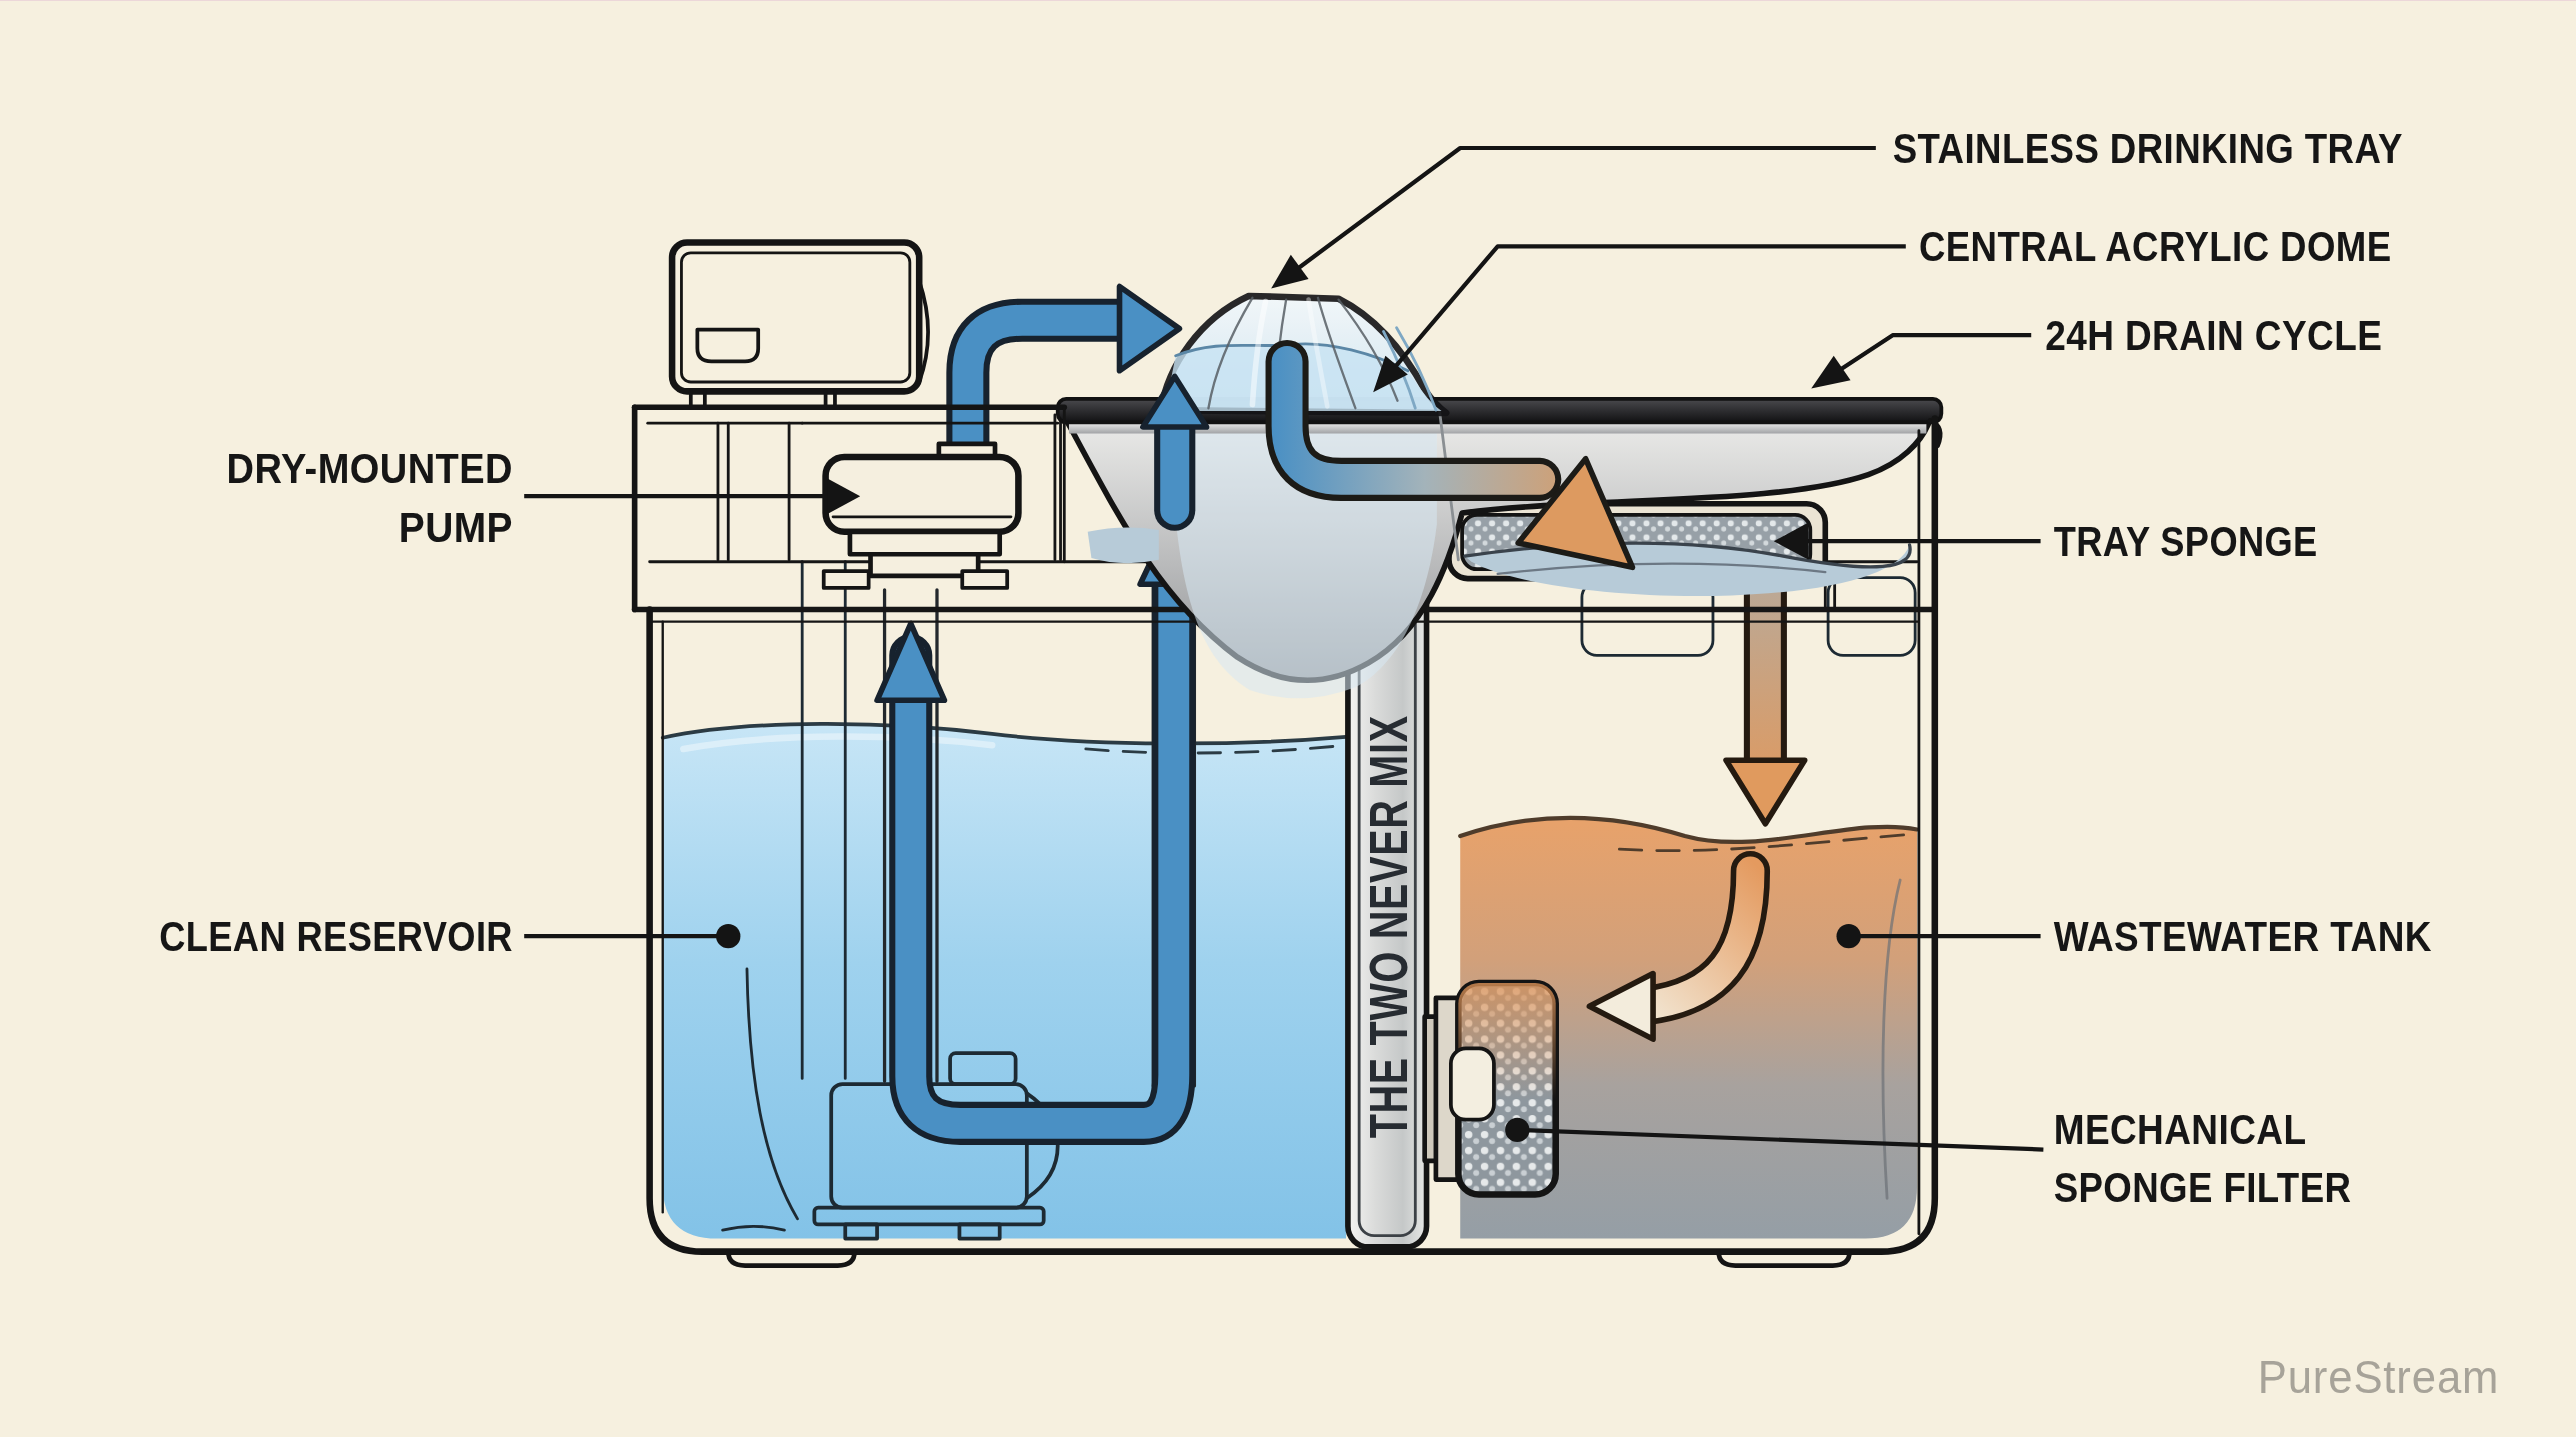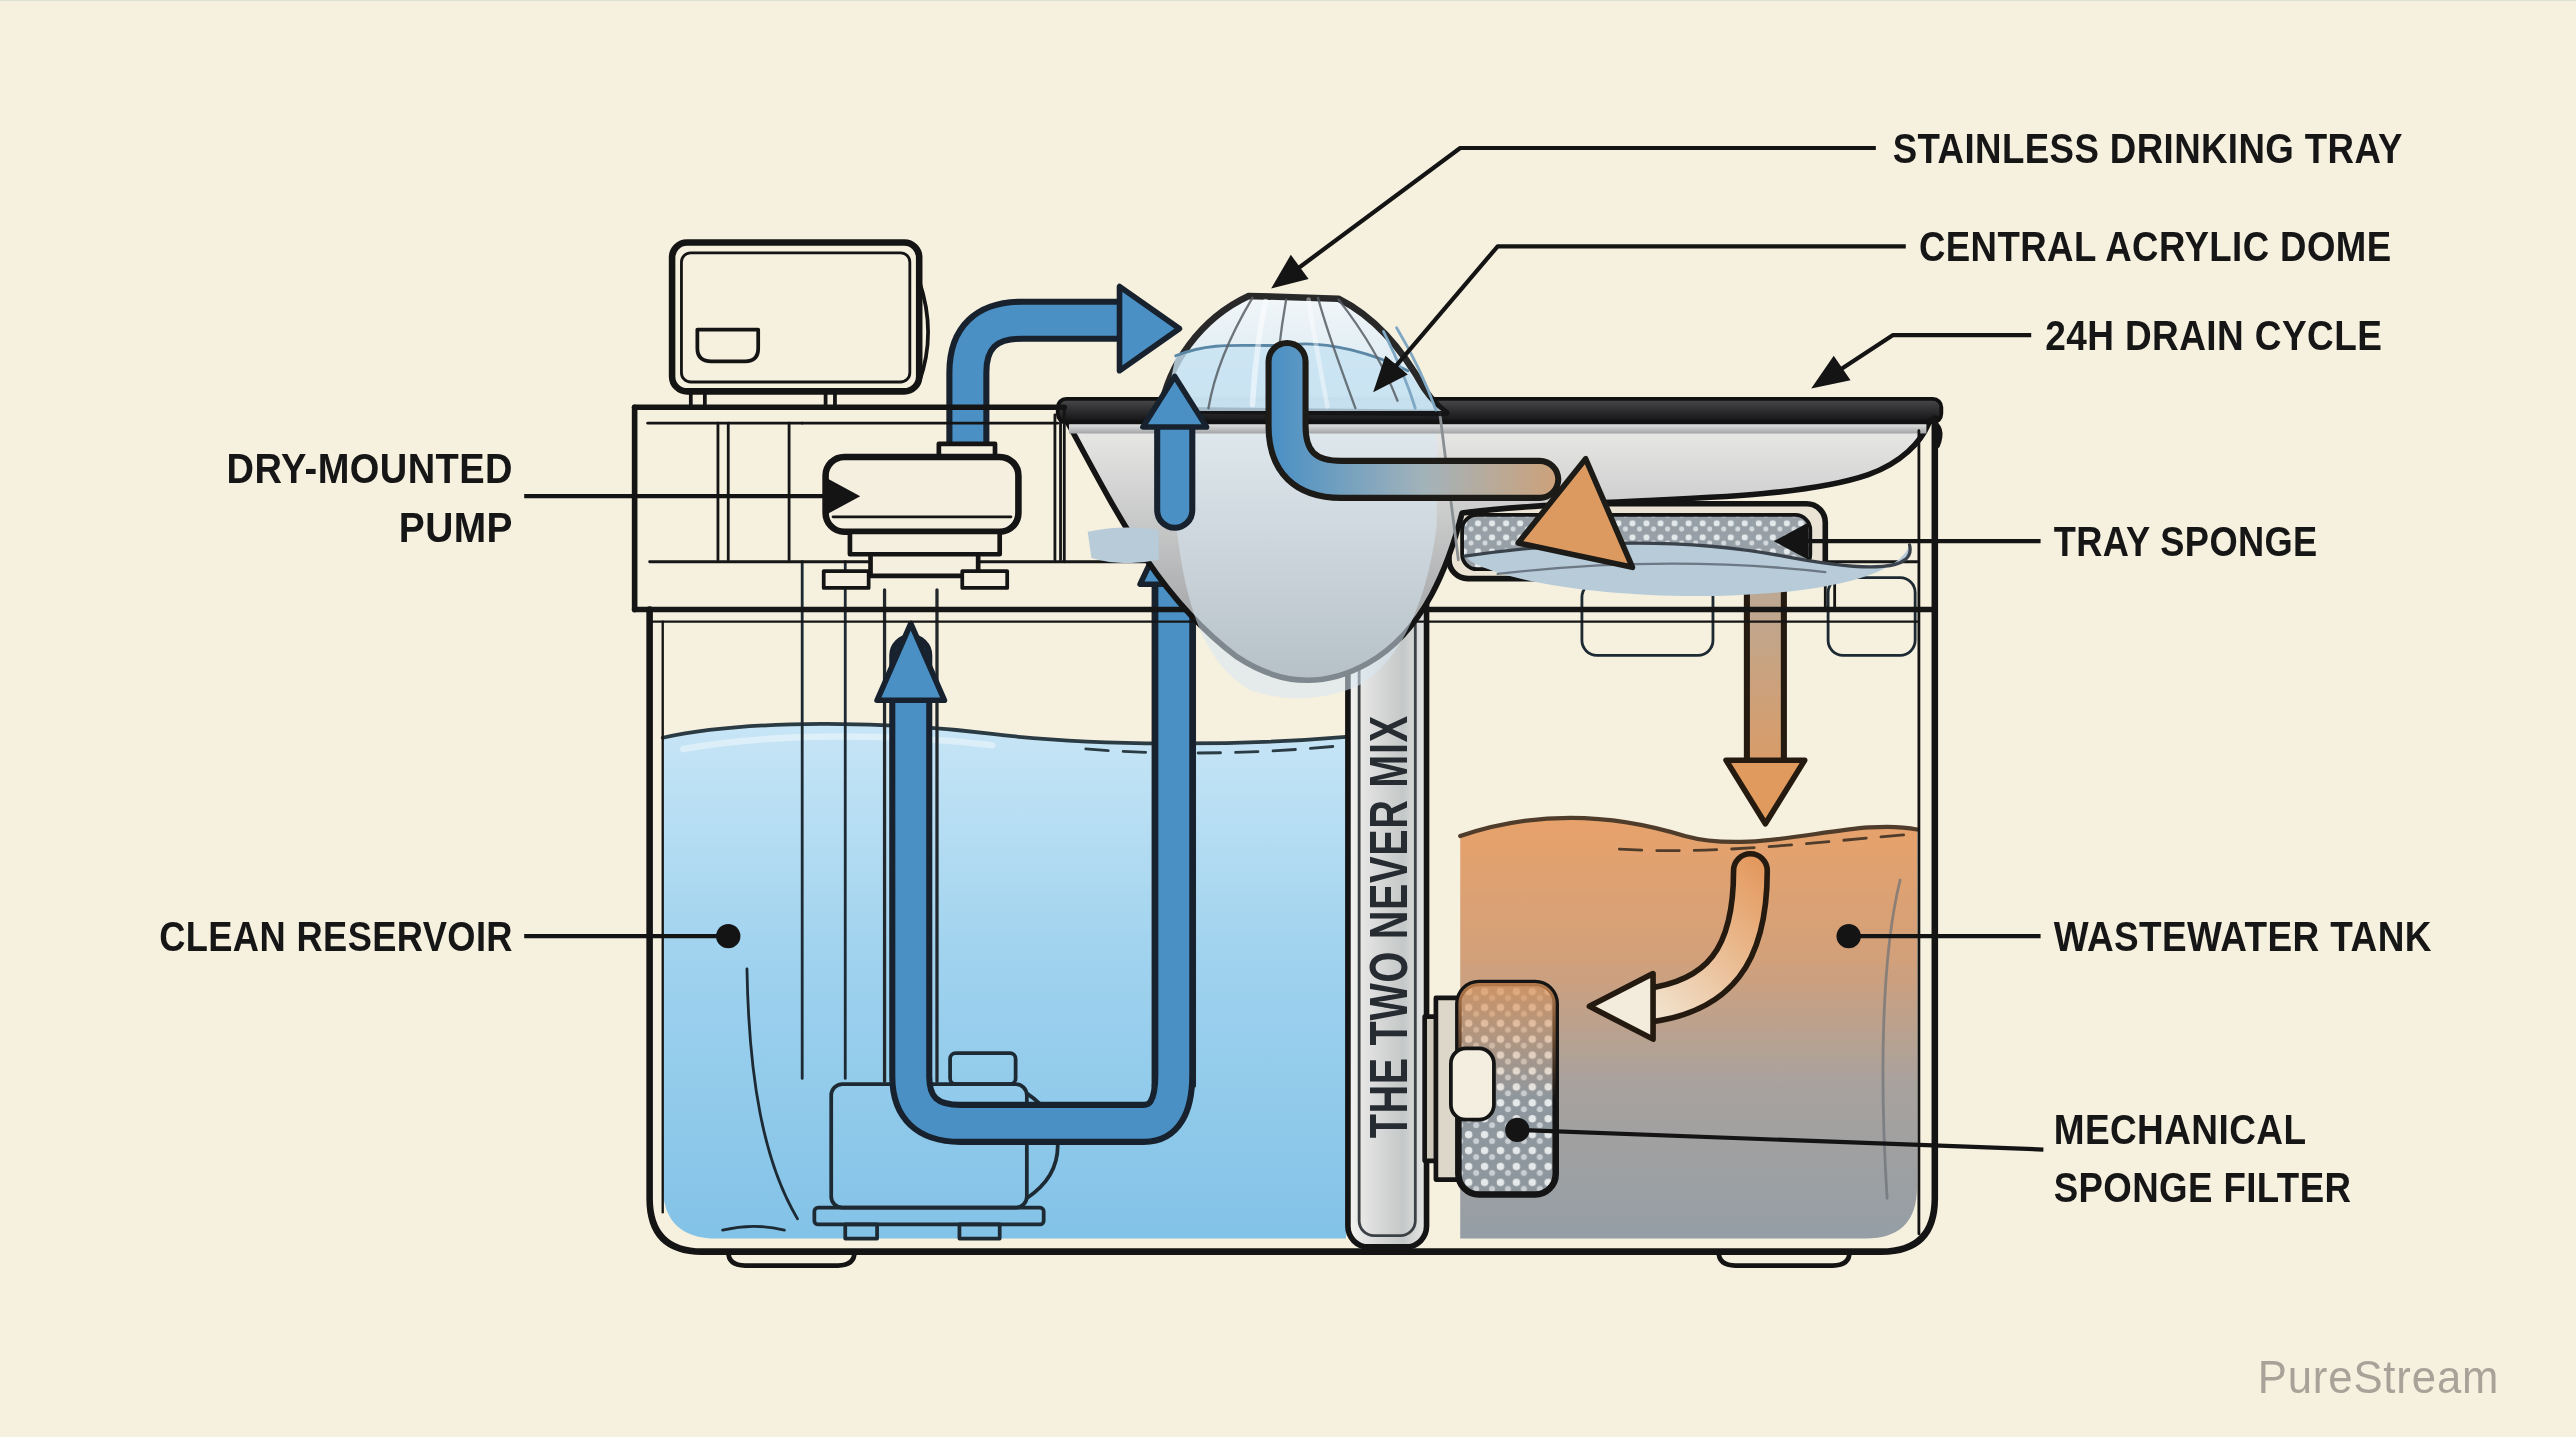--- a/index.html
+++ b/index.html
@@ -1,16 +1,16 @@
 <!DOCTYPE html>
 <html style="font-size:15px"><head>
 <meta charset="utf-8">
 <style>
   html,body{margin:0;padding:0;background:#f6f0df;}
-  .stage{position:relative;width:2576px;height:1427px;overflow:hidden;background:#0f766e;}
+  .stage{position:relative;width:2576px;height:1427px;overflow:hidden;background:#a21caf;}
   svg{display:block;font-family:"Liberation Sans","DejaVu Sans",sans-serif;}
   text{fill:#161616;}
   .lbl{font-size:46px;font-weight:600;letter-spacing:.5px;}
   .brand{font-size:50px;font-weight:400;fill:#a7a399;letter-spacing:1px;}
   .banner{font-size:58px;font-weight:700;fill:#272c32;letter-spacing:1px;}
 </style>
 </head>
 <body>
 
 <div class="stage">

